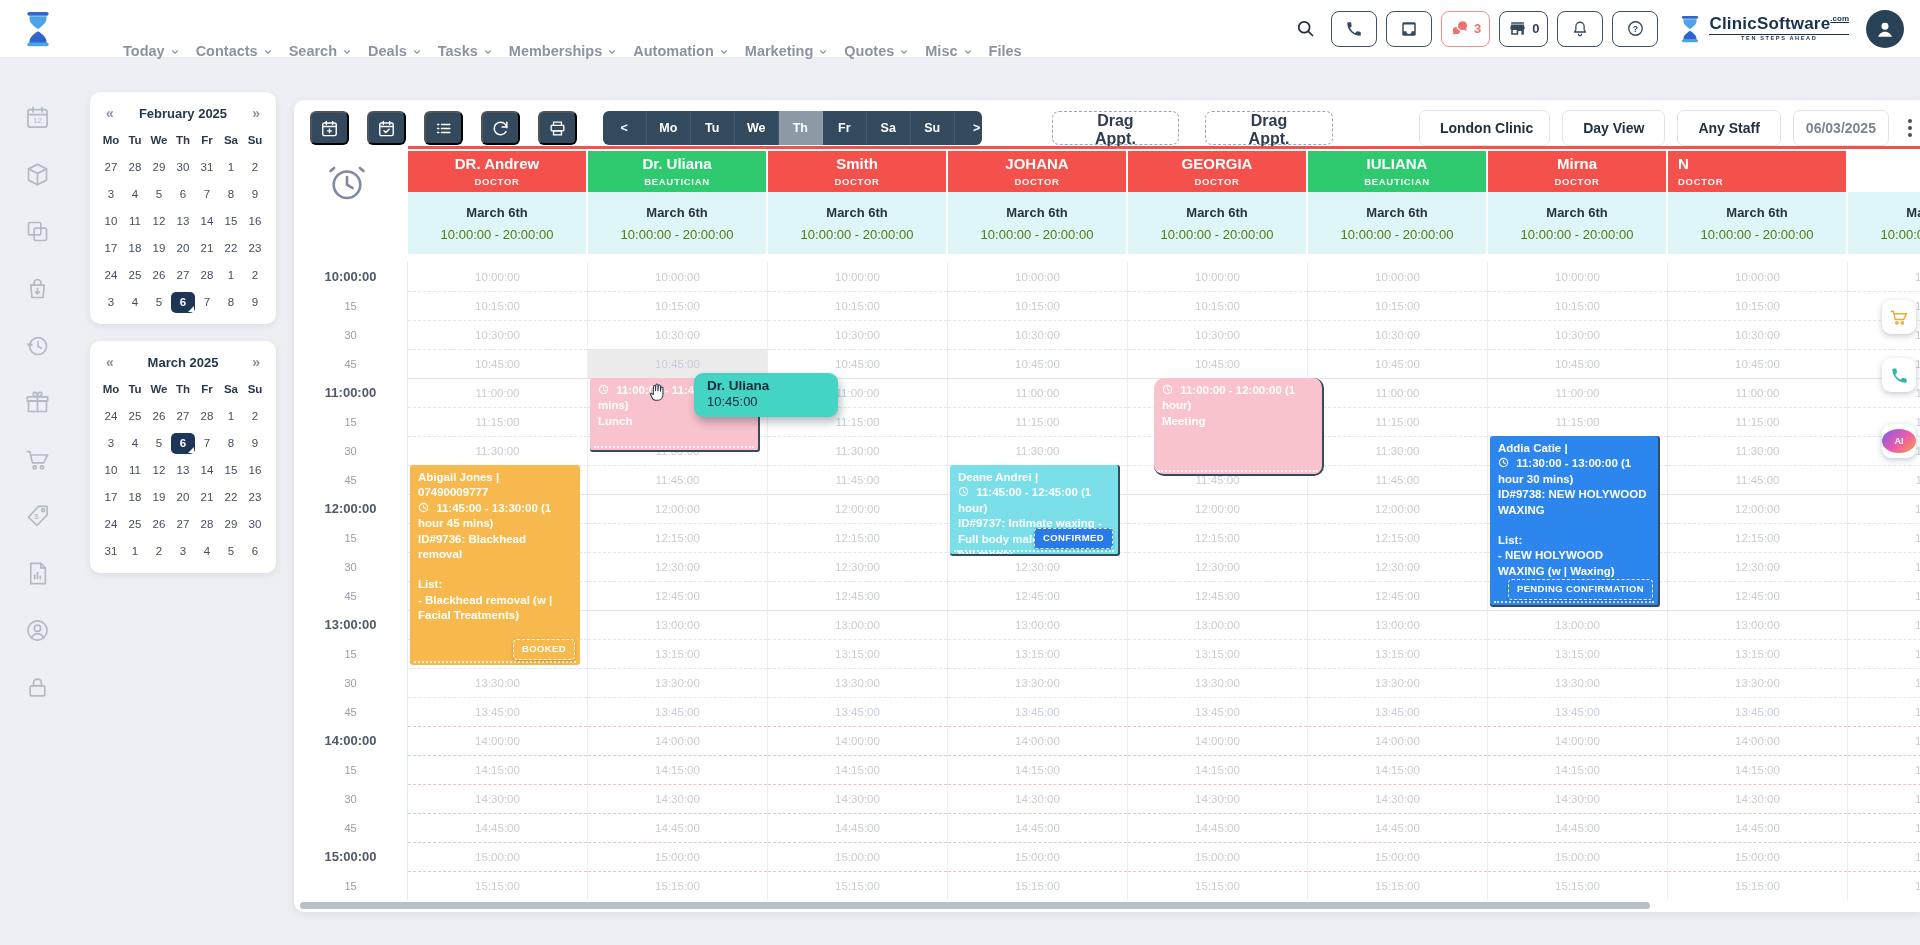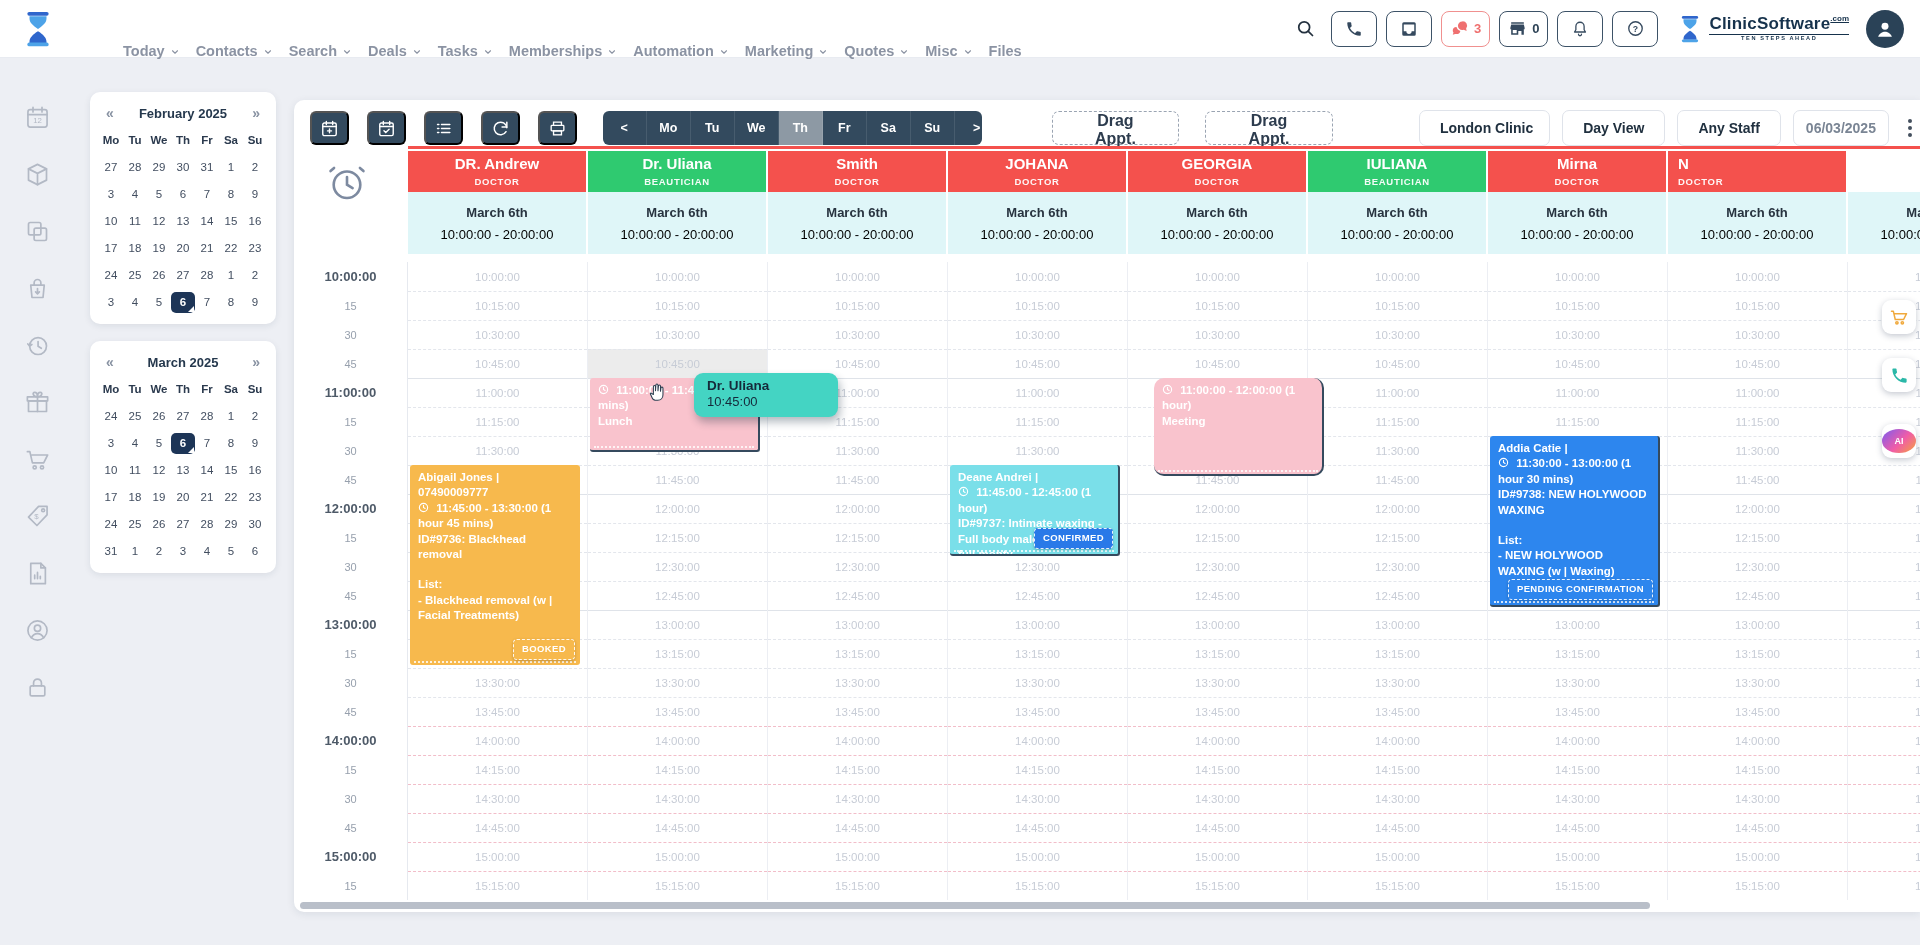--- a/index.html
+++ b/index.html
@@ -67,21 +67,21 @@
   
   .head-line{position:absolute;top:46px;left:114px;width:1620px;height:3px;background:#f4514d;}
   .col-heads{position:absolute;top:51px;left:114px;width:1620px;height:41px;display:flex;}
   .col-head{width:178px;margin-right:2px;display:flex;flex-direction:column;align-items:center;justify-content:center;color:#fff;cursor:pointer;box-sizing:border-box;}
   .col-head.truncated{align-items:flex-start;padding-left:10px;}
   .ch-name{font-size:15px;font-weight:700;line-height:1.1;}
   .ch-role{font-size:9.5px;font-weight:700;letter-spacing:.7px;opacity:.95;margin-top:3px;}
   .col-subs{position:absolute;top:92px;left:114px;width:1620px;height:62px;display:flex;}
   .col-sub{width:178px;margin-right:2px;background:#dff6f8;display:flex;flex-direction:column;align-items:center;justify-content:center;gap:7px;}
   .sub-date{font-size:13px;font-weight:700;color:#27333f;}
-  .sub-hours{font-size:13px;color:#000000;}
+  .sub-hours{font-size:13px;color:#4d7c0f;}
   .clock-badge{position:absolute;top:62px;left:32px;}
   
   .grid{position:absolute;top:162px;left:0;width:1920px;height:638px;}
   .gutter{position:absolute;left:0;top:0;width:114px;height:100%;border-right:1px solid #e6e9ef;box-sizing:border-box;}
   .g-row{height:29px;display:flex;align-items:center;justify-content:center;}
   .g-hour{font-size:13px;color:#4e5a68;font-weight:600;}
   .g-min{font-size:11px;color:#97a0ad;}
   .cols{position:absolute;left:114px;top:0;width:1620px;height:100%;display:flex;}
   .gcol{width:180px;box-sizing:border-box;border-right:1px solid #eceef3;}
   .cell{height:29px;box-sizing:border-box;display:flex;align-items:center;justify-content:center;

